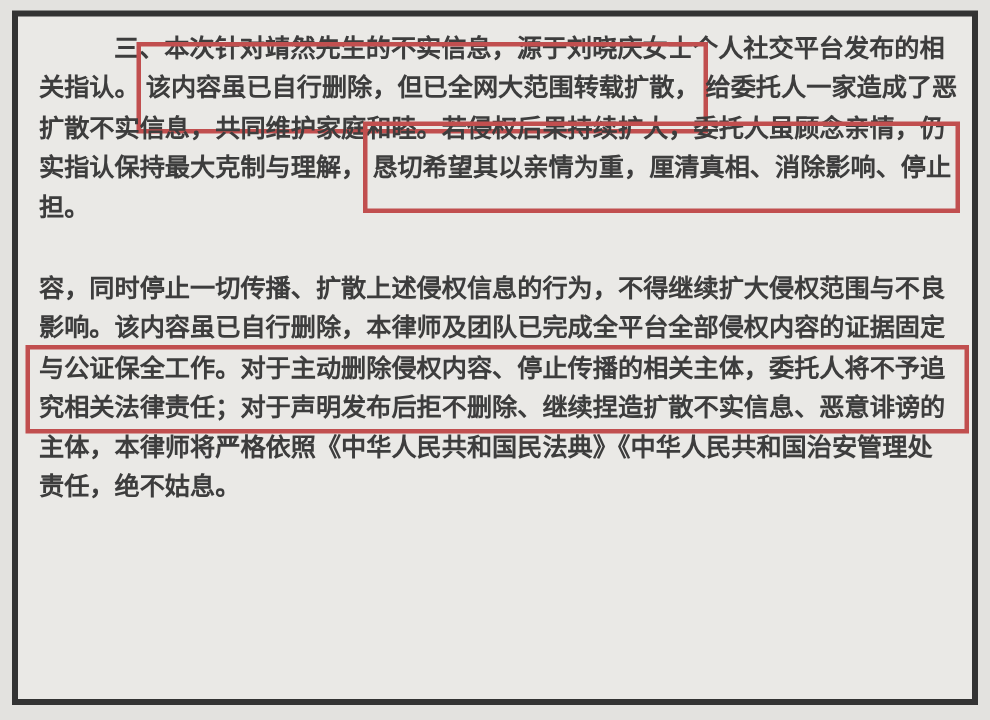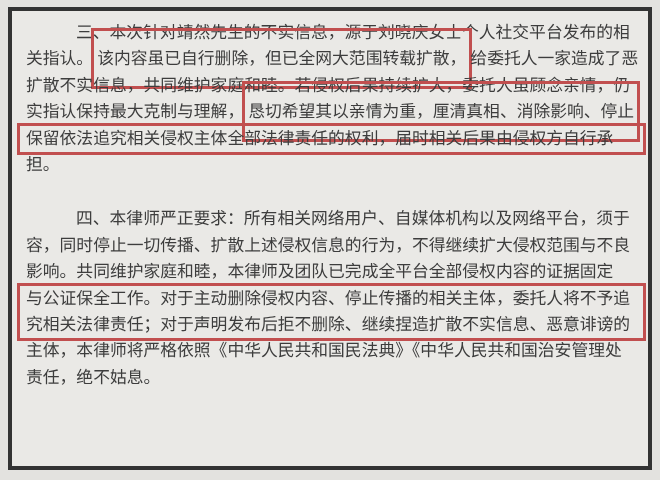--- a/index.html
+++ b/index.html
@@ -20,21 +20,21 @@
     position:absolute;left:8px;top:7px;width:644px;height:463px;
     border:4px solid var(--frame-border);
     background:var(--frame-bg);
     overflow:hidden;
   }
   .doc{
     padding:9px 8px 0 14px;
     color:var(--text);
     font-size:16.8px;
     line-height:26.4px;
-    font-weight:400;
+    font-weight:700;
   }
   .para + .para{margin-top:28px;}
   .line{height:26.4px;white-space:nowrap;}
   .line.indent{text-indent:50px;}
   .seg{display:inline;}
   .rb-inline{
     border:3px solid var(--red);
     padding:18px 3px;
     margin:0 -2px;
   }
@@ -47,29 +47,25 @@
 </head>
 <body>
 
 <div class="frame">
   <div class="doc" id="doc">
       <div class="para">
         <div class="line indent"><span class="seg">三、本次针对靖然先生的不实信息，源于刘晓庆女士个人社交平台发布的相</span></div>
         <div class="line"><span class="seg">关指认。</span><span class="seg rb-inline">该内容虽已自行删除，但已全网大范围转载扩散，</span><span class="seg">给委托人一家造成了恶</span></div>
         <div class="line"><span class="seg">扩散不实信息，共同维护家庭和睦。若侵权后果持续扩大，委托人虽顾念亲情，仍</span></div>
         <div class="line"><span class="seg">实指认保持最大克制与理解，</span><span class="seg rb-inline">恳切希望其以亲情为重，厘清真相、消除影响、停止</span></div>
-        <div class="rb-block">
-          <div class="line"><span class="seg">保留依法追究相关侵权主体全部法律责任的权利，届时相关后果由侵权方自行承</span></div>
-        </div>
         <div class="line"><span class="seg">担。</span></div>
       </div>
       <div class="para">
-        <div class="line indent"><span class="seg">四、本律师严正要求：所有相关网络用户、自媒体机构以及网络平台，须于</span></div>
         <div class="line"><span class="seg">容，同时停止一切传播、扩散上述侵权信息的行为，不得继续扩大侵权范围与不良</span></div>
-        <div class="line"><span class="seg">影响。共同维护家庭和睦，本律师及团队已完成全平台全部侵权内容的证据固定</span></div>
+        <div class="line"><span class="seg">影响。该内容虽已自行删除，本律师及团队已完成全平台全部侵权内容的证据固定</span></div>
         <div class="rb-block">
           <div class="line"><span class="seg">与公证保全工作。对于主动删除侵权内容、停止传播的相关主体，委托人将不予追</span></div>
           <div class="line"><span class="seg">究相关法律责任；对于声明发布后拒不删除、继续捏造扩散不实信息、恶意诽谤的</span></div>
         </div>
         <div class="line"><span class="seg">主体，本律师将严格依照《中华人民共和国民法典》《中华人民共和国治安管理处</span></div>
         <div class="line"><span class="seg">责任，绝不姑息。</span></div>
       </div>
     </div>
 </div>
 

